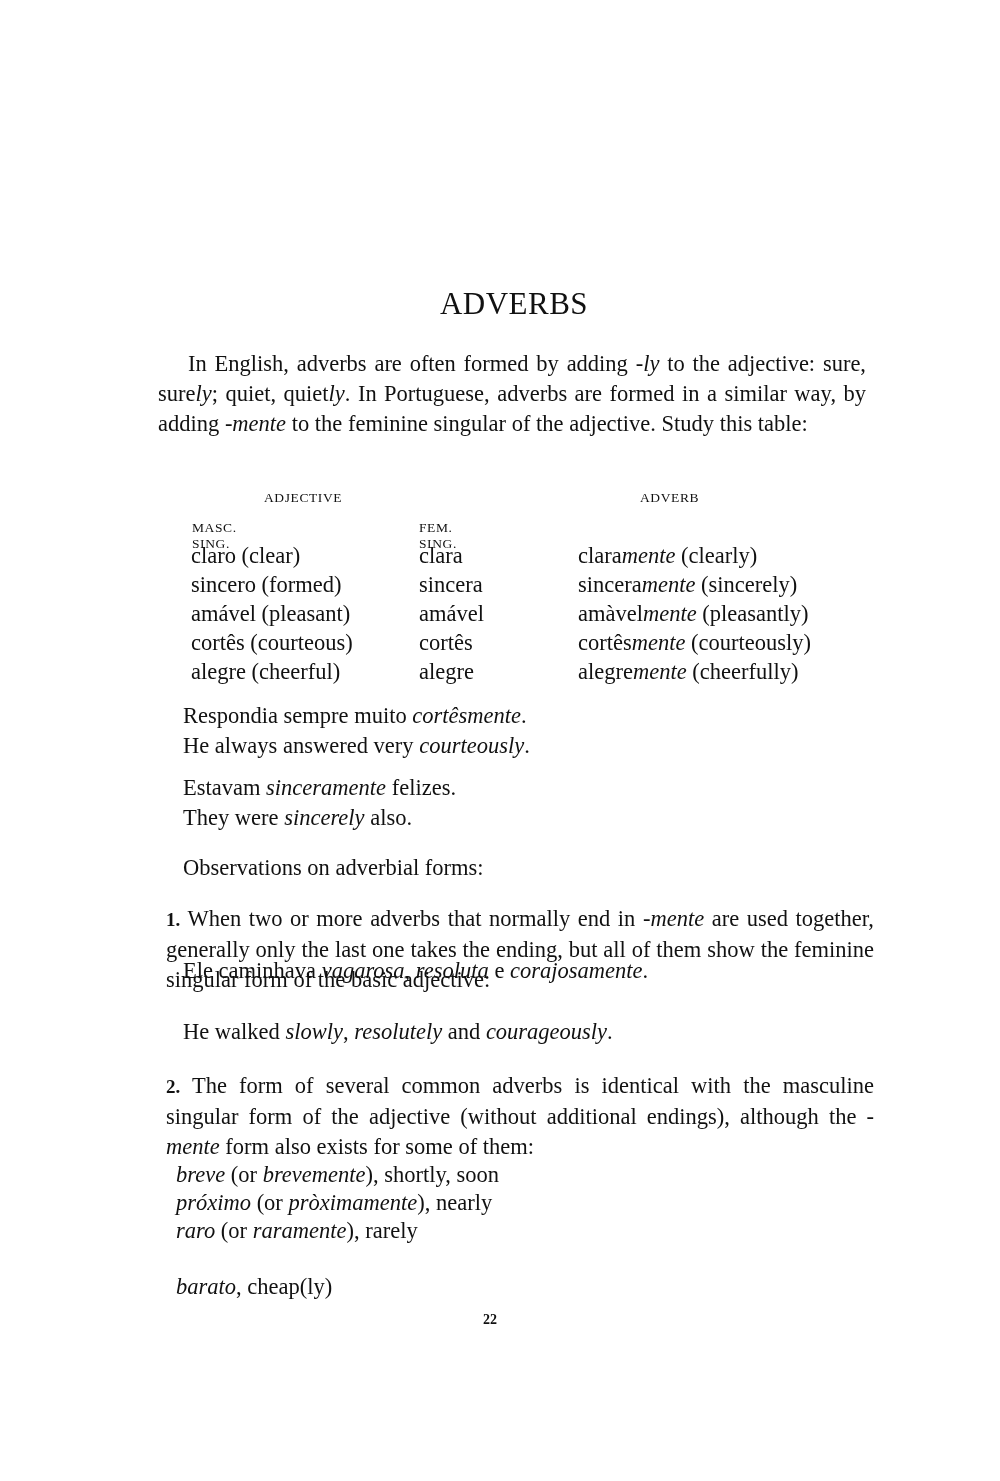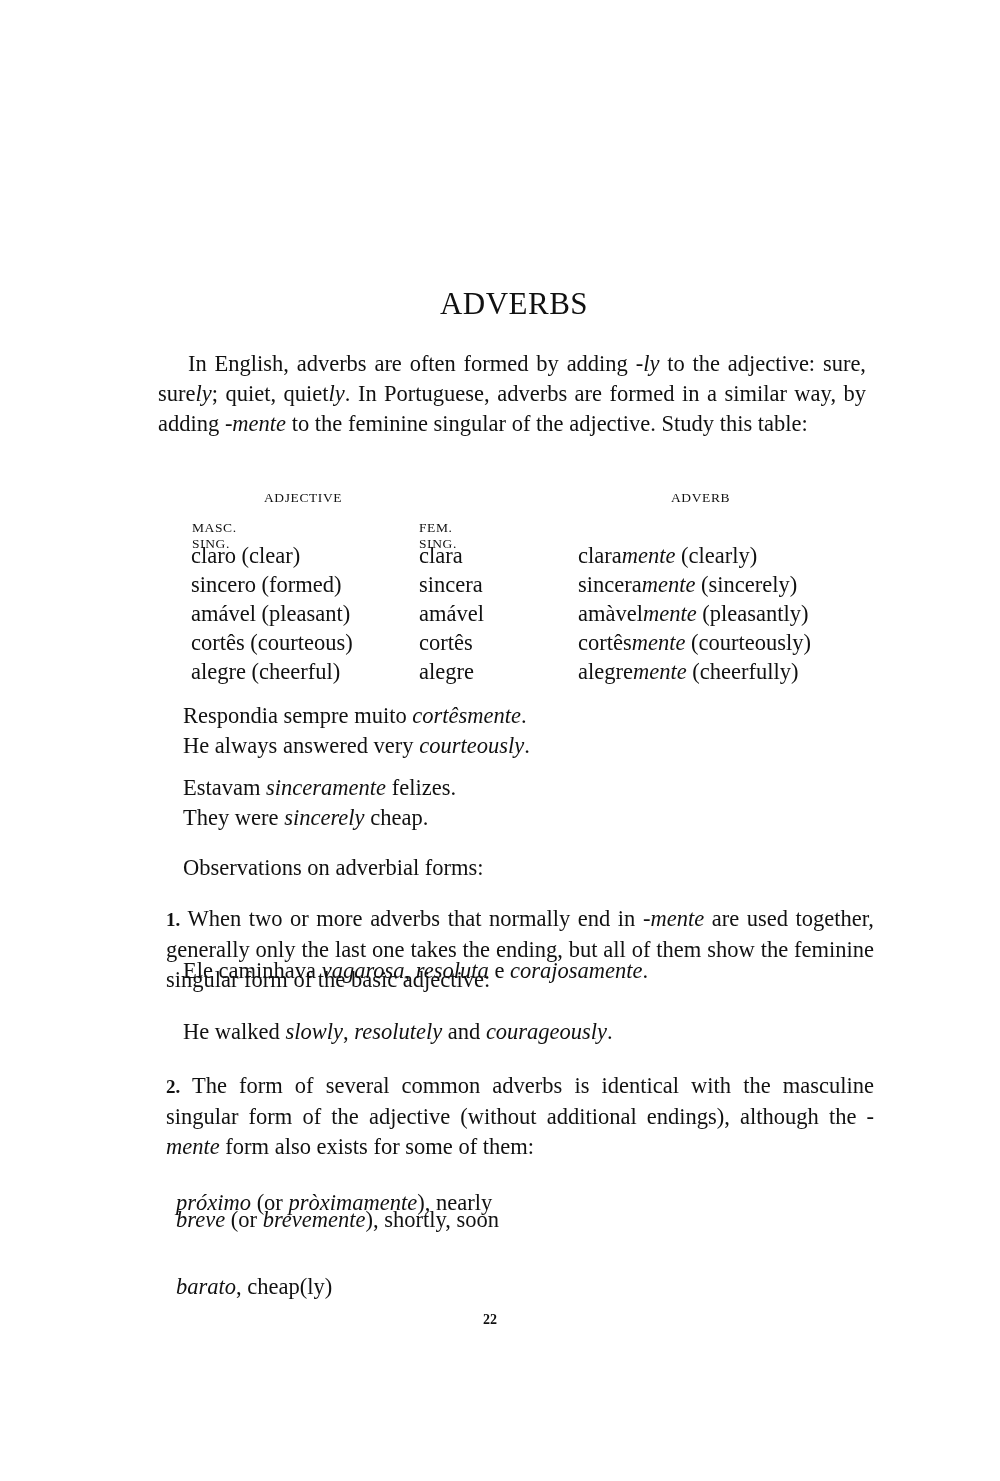--- a/index.html
+++ b/index.html
@@ -103,21 +103,21 @@
 <body>
 
 <div class="page">
 
   <h1 class="title">ADVERBS</h1>
 
   <p class="para indent-first intro"><span>In English, adverbs are often formed by adding </span><i>-ly</i><span> to the adjective: sure, sure</span><i>ly</i><span>; quiet, quiet</span><i>ly</i><span>.  In Portuguese, adverbs are formed in a similar way, by adding </span><i>-mente</i><span> to the feminine singular of the adjective.  Study this table:</span></p>
 
   <div class="table">
     <div class="th" style="top:490px;left:264px;">ADJECTIVE</div>
-    <div class="th" style="top:490px;left:640px;margin-left:31px;">ADVERB</div>
+    <div class="th" style="top:490px;left:640px;">ADVERB</div>
     <div class="th" style="top:520px;left:192px;">MASC. SING.</div>
     <div class="th" style="top:520px;left:419px;">FEM. SING.</div>
 
     <div class="cell" style="top:541px;left:191px;">claro (clear)</div>
     <div class="cell" style="top:541px;left:419px;">clara</div>
     <div class="cell" style="top:541px;left:578px;"><span>clara</span><i>mente</i><span> (clearly)</span></div>
 
     <div class="cell" style="top:570px;left:191px;">sincero (formed)</div>
     <div class="cell" style="top:570px;left:419px;">sincera</div>
     <div class="cell" style="top:570px;left:578px;"><span>sincera</span><i>mente</i><span> (sincerely)</span></div>
@@ -132,29 +132,30 @@
 
     <div class="cell" style="top:657px;left:191px;">alegre (cheerful)</div>
     <div class="cell" style="top:657px;left:419px;">alegre</div>
     <div class="cell" style="top:657px;left:578px;"><span>alegre</span><i>mente</i><span> (cheerfully)</span></div>
   </div>
 
   <p class="example" style="top:701px;"><span>Respondia sempre muito </span><i>cortêsmente</i><span>.</span></p>
   <p class="example" style="top:773px;"><span>Estavam </span><i>sinceramente</i><span> felizes.</span></p>
 
   <p class="example" style="top:731px;"><span>He always answered very </span><i>courteously</i><span>.</span></p>
-  <p class="example" style="top:803px;"><span>They were </span><i>sincerely</i><span> cheap.</span></p>
+  <p class="example" style="top:803px;"><span>They were </span><i>sincerely</i><span> also.</span></p>
 
   <p class="example" style="top:853px;">Observations on adverbial forms:</p>
 
   <p class="numbered" style="top:896px;"><span class="num">1.</span><span> When two or more adverbs that normally end in </span><i>-mente</i><span> are used together, generally only the last one takes the ending, but all of them show the feminine singular form of the basic adjective:</span></p>
 
   <p class="example" style="top:956px;"><span>Ele caminhava </span><i>vagarosa</i><span>, </span><i>resoluta</i><span> e </span><i>corajosamente</i><span>.</span></p>
   <p class="example" style="top:1017px;"><span>He walked </span><i>slowly</i><span>, </span><i>resolutely</i><span> and </span><i>courageously</i><span>.</span></p>
 
   <p class="numbered" style="top:1063px;"><span class="num">2.</span><span> The form of several common adverbs is identical with the masculine singular form of the adjective (without additional endings), although the </span><i>-mente</i><span> form also exists for some of them:</span></p>
 
-  <p class="list-item" style="top:1206px;"><i>breve</i><span> (or </span><i>brevemente</i><span>)</span><span>, shortly, soon</span></p>
+  <p class="list-item" style="top:1161px;"><i>breve</i><span> (or </span><i>brevemente</i><span>)</span><span>, shortly, soon</span></p>
   <p class="list-item" style="top:1189px;"><i>próximo</i><span> (or </span><i>pròximamente</i><span>)</span><span>, nearly</span></p>
+  <p class="list-item" style="top:1217px;"><i>raro</i><span> (or </span><i>raramente</i><span>)</span><span>, rarely</span></p>
   <p class="list-item" style="top:1273px;"><i>barato</i><span></span><i></i><span></span><span>, cheap(ly)</span></p>
 
   <div class="page-number" style="top:1312px;left:-10px;">22</div>
 </div>
 
 </body></html>

